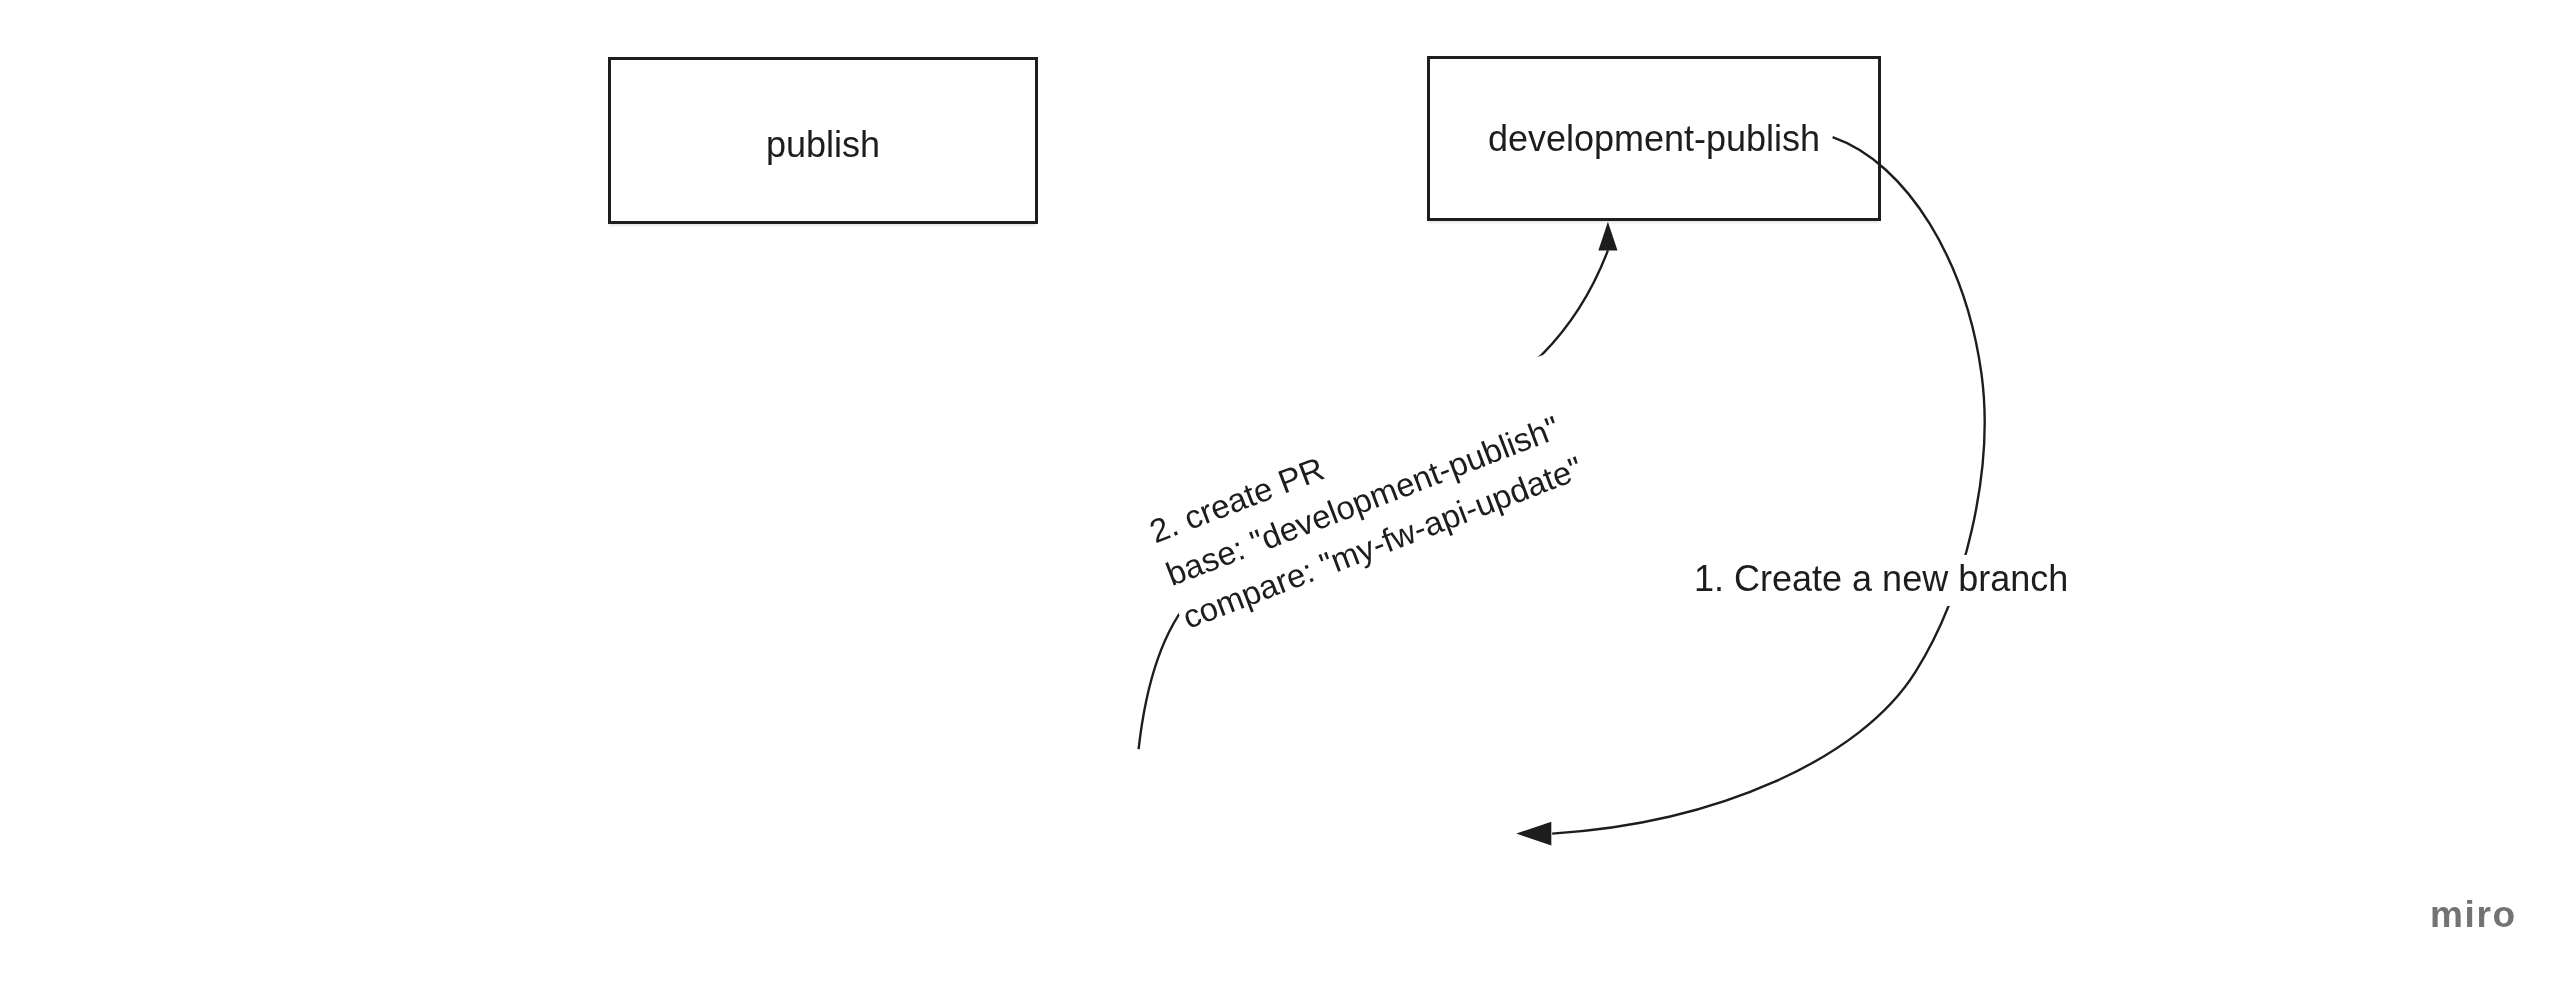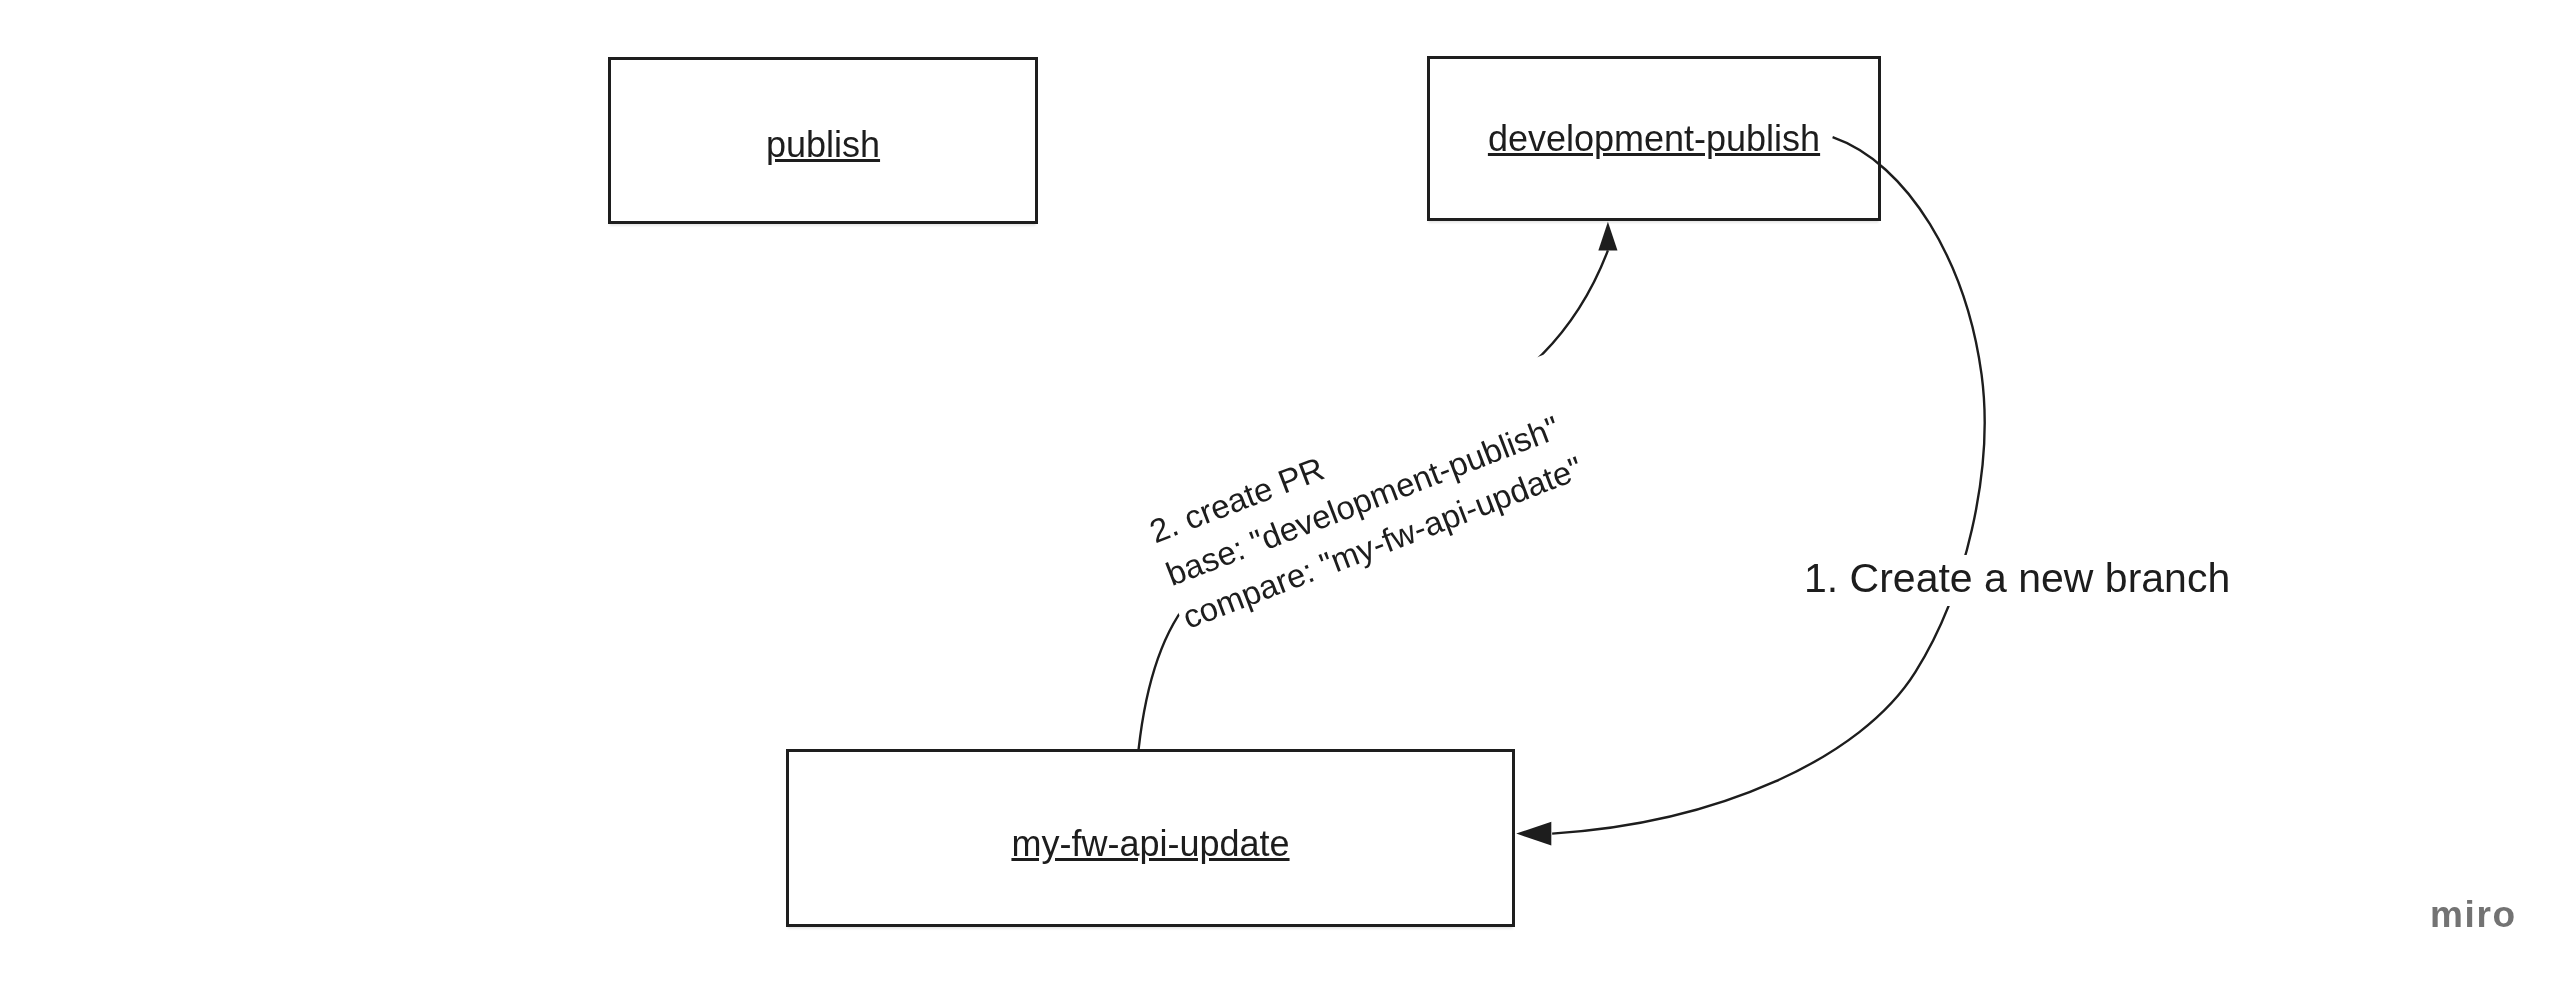--- a/index.html
+++ b/index.html
@@ -22,21 +22,20 @@
     box-sizing: border-box;
     border: 3.2px solid #1e1e1e;
     background: #ffffff;
     display: flex;
     align-items: center;
     justify-content: center;
     text-align: center;
     font-size: 36px;
     line-height: 49px;
     box-shadow: 0 4px 2.4px -1.6px rgba(0,0,0,0.12);
-    text-decoration: underline;
   }
   #node-publish {
     left: 608px; top: 57px;
     width: 430px; height: 167px;
     padding-top: 8px;
   }
   #node-development-publish {
     left: 1427px; top: 56px;
     width: 454px; height: 165px;
   }
@@ -61,22 +60,22 @@
     stroke: none;
   }
   
   .edge-label {
     position: absolute;
     background: #ffffff;
     white-space: nowrap;
     color: #1d1d1d;
   }
   #label-create-branch {
-    left: 1793px; top: 555px;
-    font-size: 41px;
+    left: 1683px; top: 555px;
+    font-size: 36px;
     line-height: 41px;
     padding: 3.2px 11px 6.4px 11px;
   }
   #label-create-pr {
     left: 1139px; top: 510px;
     font-size: 33px;
     line-height: 46px;
     padding: 3.2px 17.5px 11px 3.2px;
     transform: rotate(-21deg);
     transform-origin: 0 0;
@@ -99,23 +98,20 @@
 <div id="board">
 
   <div class="node" id="node-publish">
     <div>publish</div>
   </div>
 
   <div class="node" id="node-development-publish">
     <div>development-publish</div>
   </div>
 
-  <div class="node" id="node-my-fw-api-update">
-    <div>my-fw-api-update</div>
-  </div>
 
   <svg id="connector-layer" viewBox="0 0 3233 1237" xmlns="http://www.w3.org/2000/svg">
 
     <g>
       <path d="M 2300 172
                C 2395 205, 2468 330, 2487 470
                C 2503 590, 2466 745, 2404 843
                C 2336 952, 2155 1033, 1948 1046"></path>
       <polygon points="1903,1046 1947,1031 1947,1061"></polygon>
     </g>

